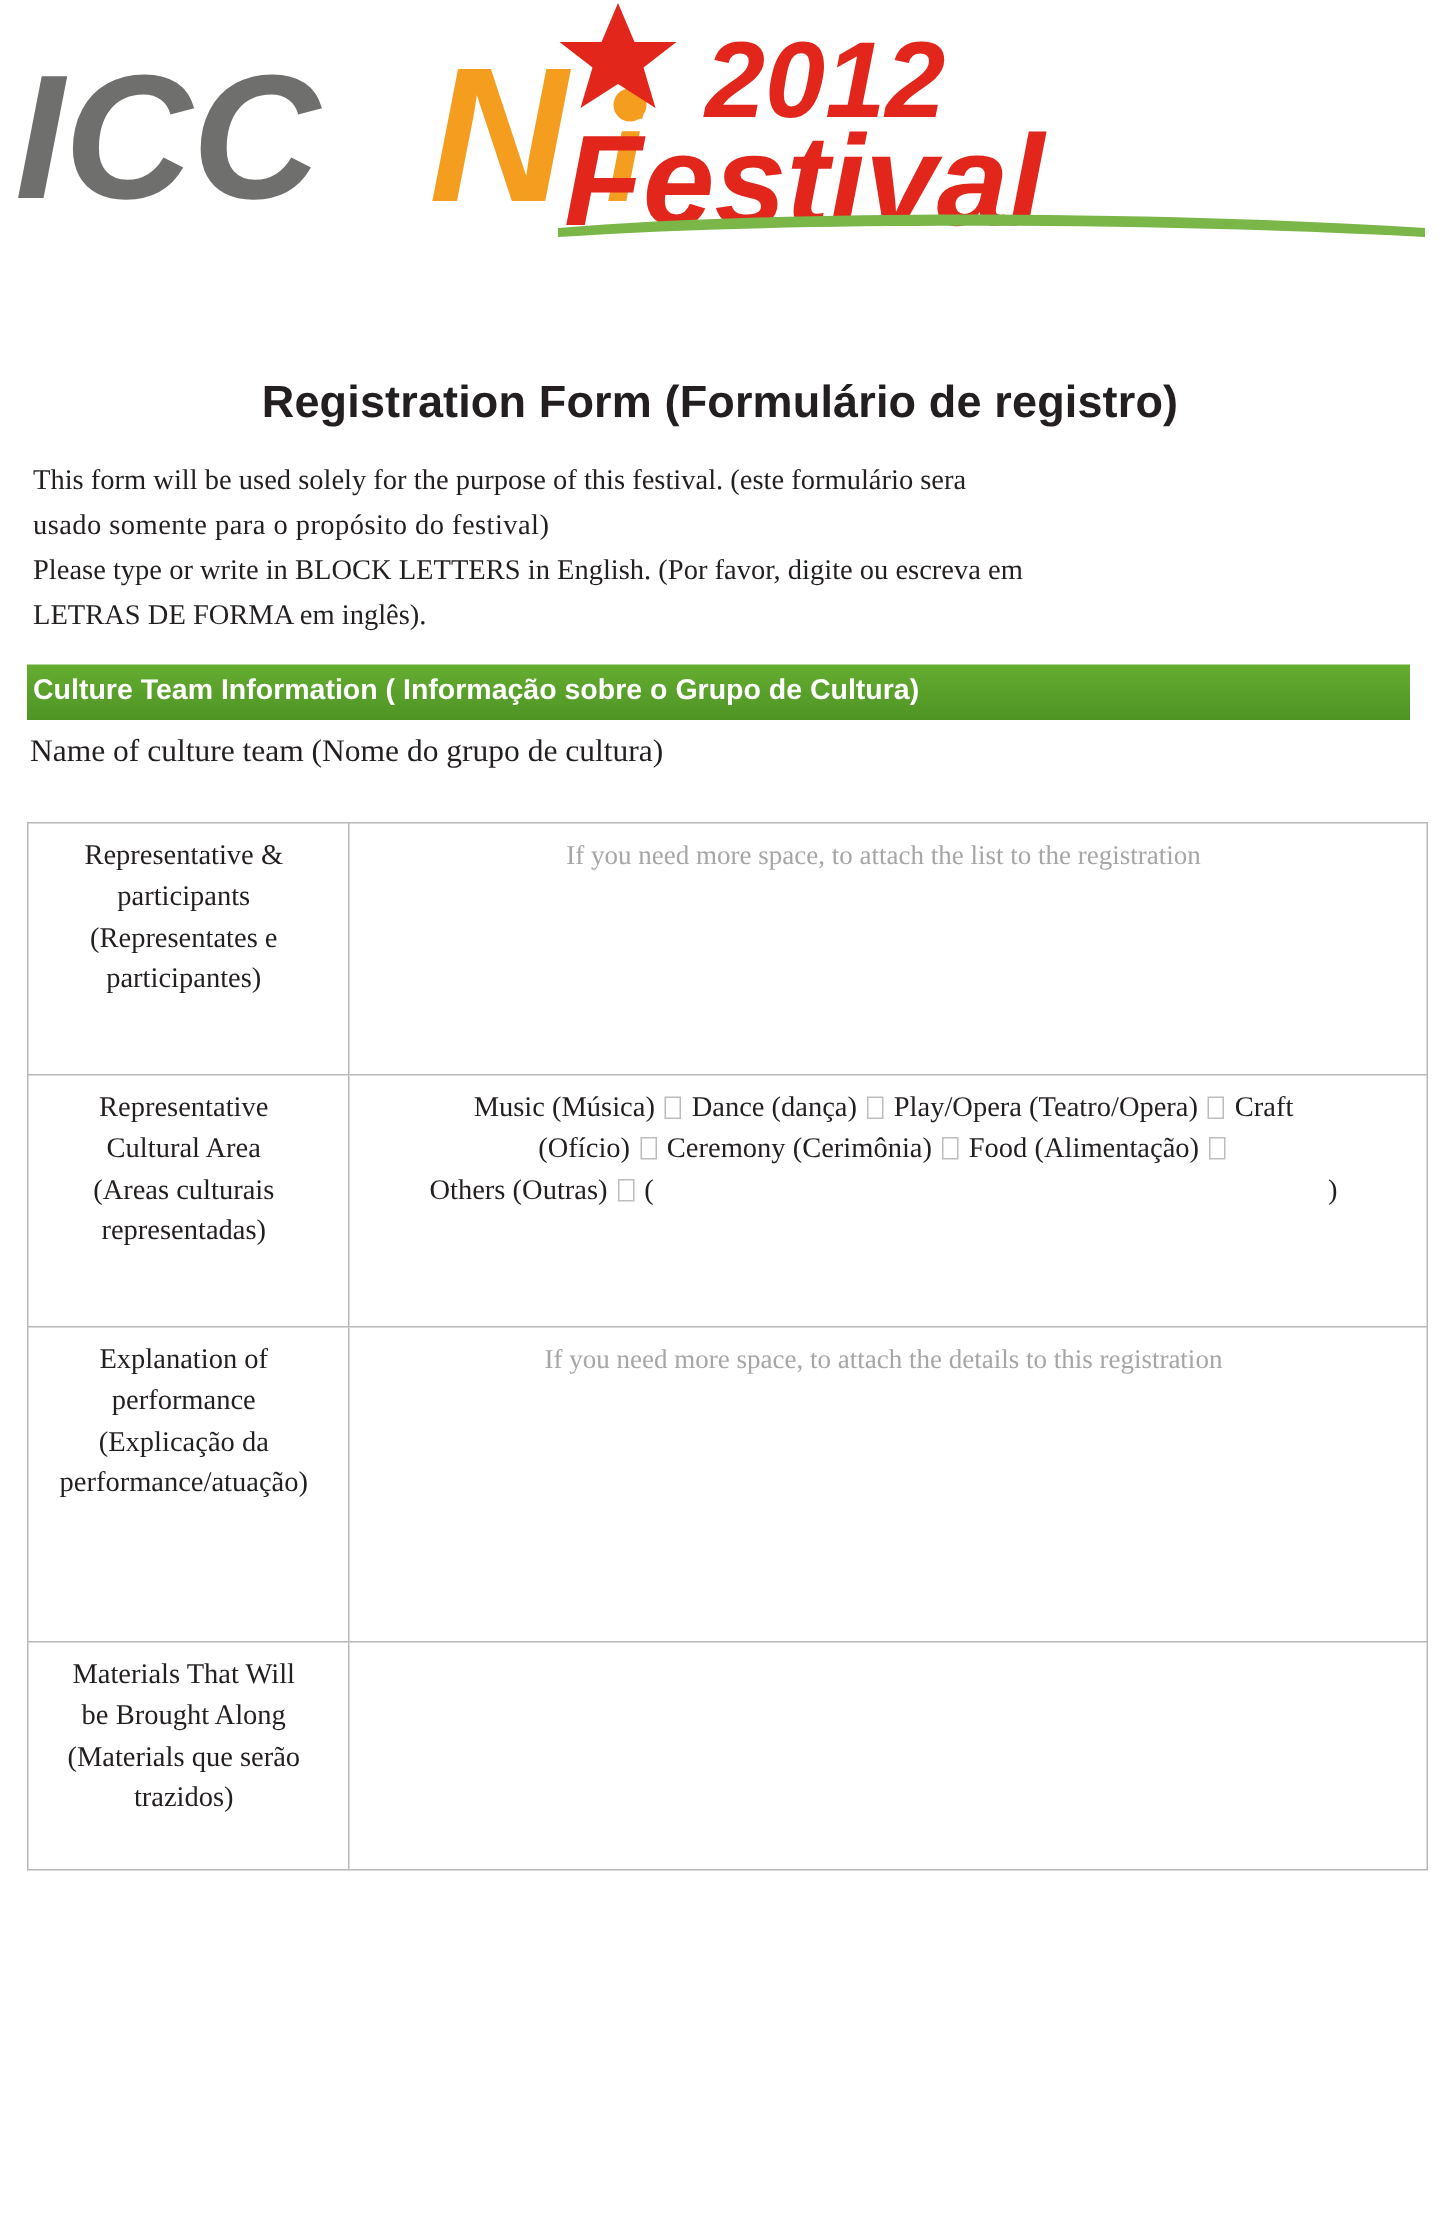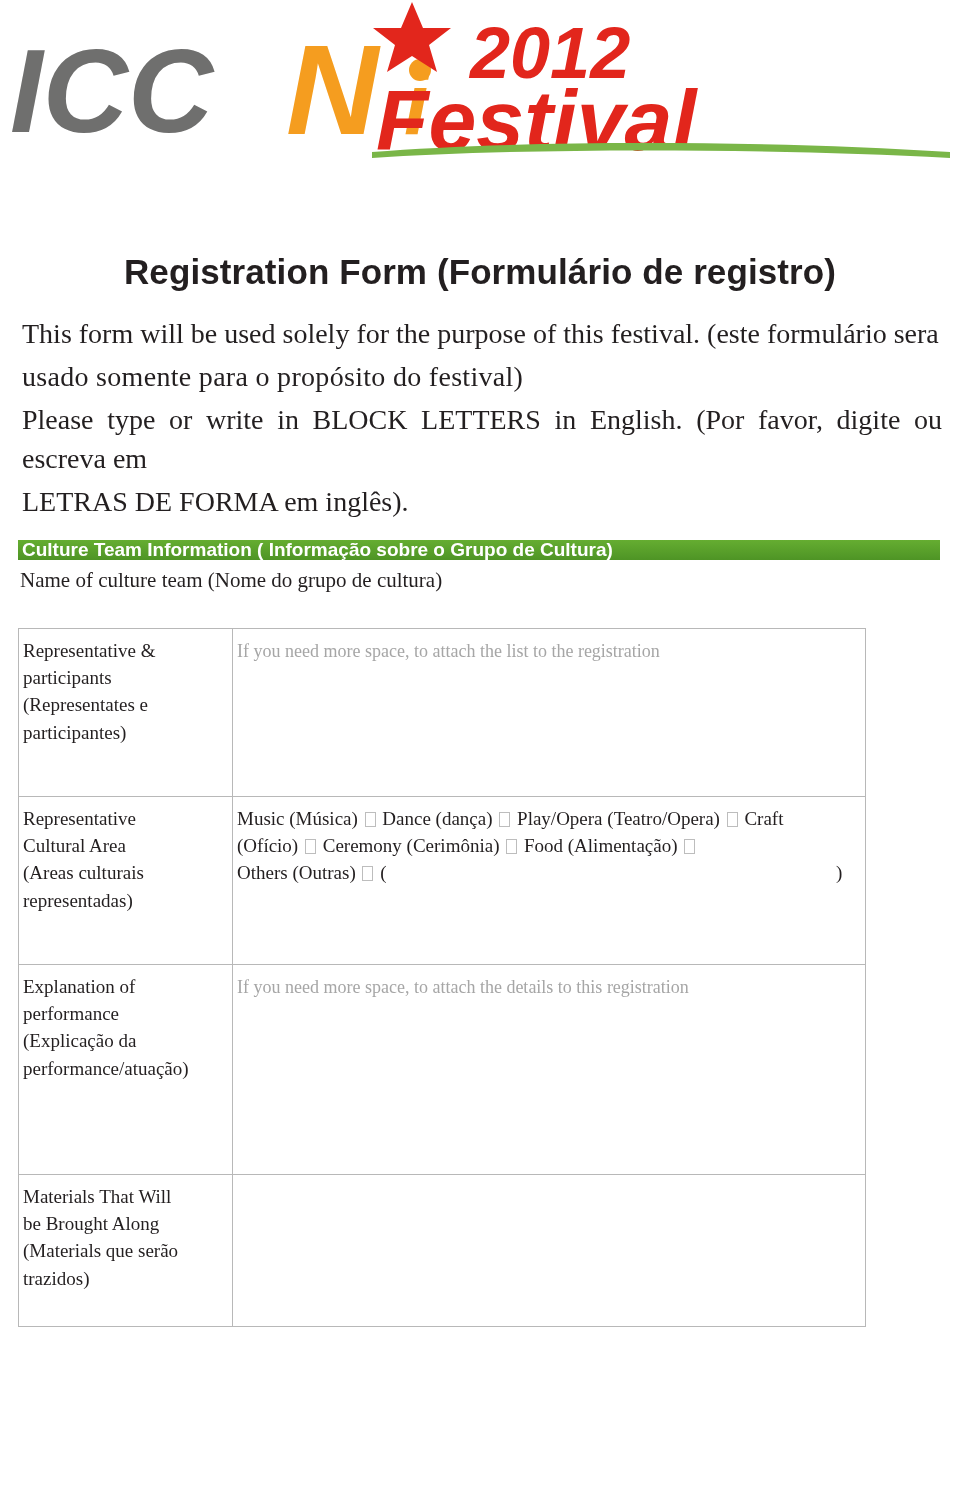--- a/index.html
+++ b/index.html
@@ -24,43 +24,43 @@
 
   
   .doc {
     position: absolute;
     left: 0; top: 252px;
     width: 960px;
   }
 
   .form-title {
     font-family: "Liberation Sans", sans-serif;
-    font-size: 35px;
+    font-size: 30px;
     color: #231f20;
     text-align: center;
     margin: 0 0 22px 0;
     letter-spacing: 0.1px;
   }
 
   .intro {
-    font-size: 28px;
+    font-size: 19px;
     line-height: 1.42;
     color: #231f20;
     padding: 0 18px 0 22px;
     text-align: justify;
   }
   .intro p { margin: 0 0 3px 0; }
   .intro .sp { letter-spacing: 0.3px; }
 
   
   .section-bar {
     margin: 18px 0 0 0;
     background: #5aa02c;
     background: linear-gradient(to bottom, #65ad31, #4e9425);
-    height: 20px;
+    height: 37px;
     width: 922px;
     margin-left: 18px;
     display: flex;
     align-items: center;
   }
   .section-bar span {
     font-family: "Liberation Sans", sans-serif;
     font-weight: bold;
     font-size: 19px;
     color: #ffffff;
@@ -71,23 +71,24 @@
   .name-line {
     padding: 8px 0 0 20px;
     font-size: 21px;
     color: #231f20;
     height: 68px;
   }
 
   
   table.form-table {
     border-collapse: collapse;
-    width: 848px;
+    width: 934px;
     margin-left: 18px;
     table-layout: fixed;
+    text-align: center;
   }
   table.form-table td {
     border: 1px solid #b8b8b8;
     vertical-align: top;
     padding: 8px 10px 10px 4px;
     font-size: 19px;
     line-height: 1.44;
     color: #231f20;
   }
   td.label-col {

